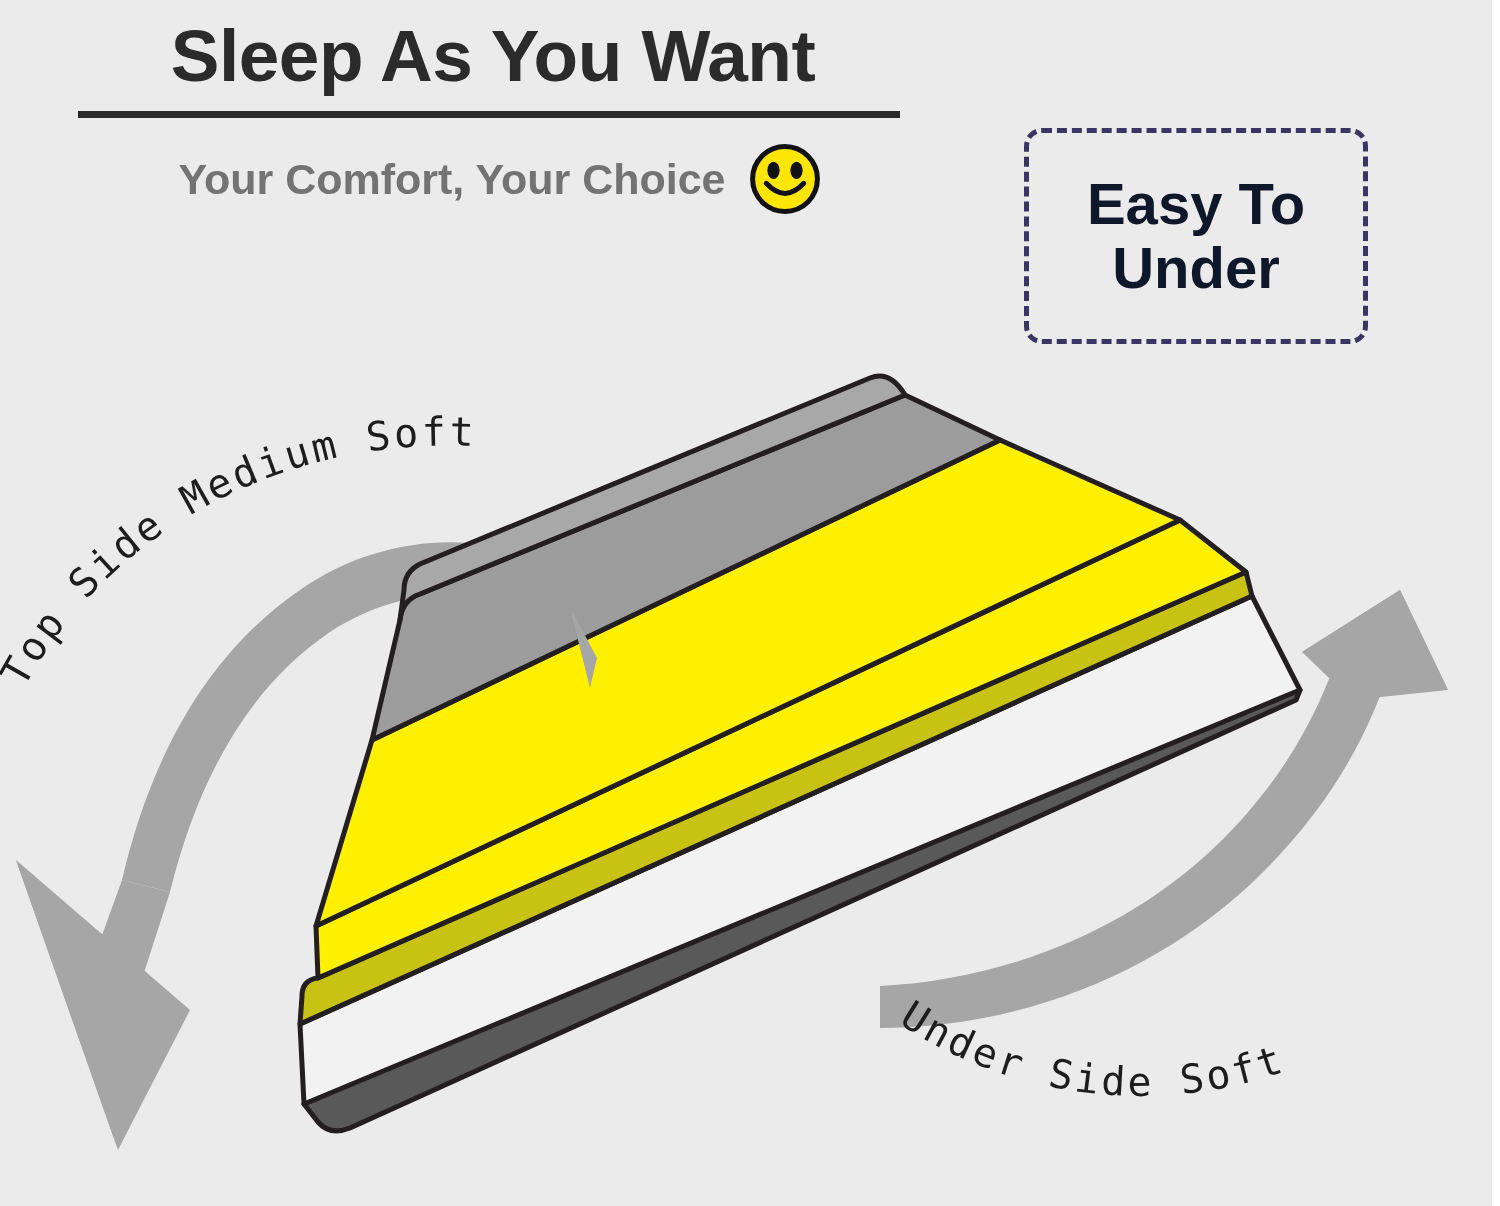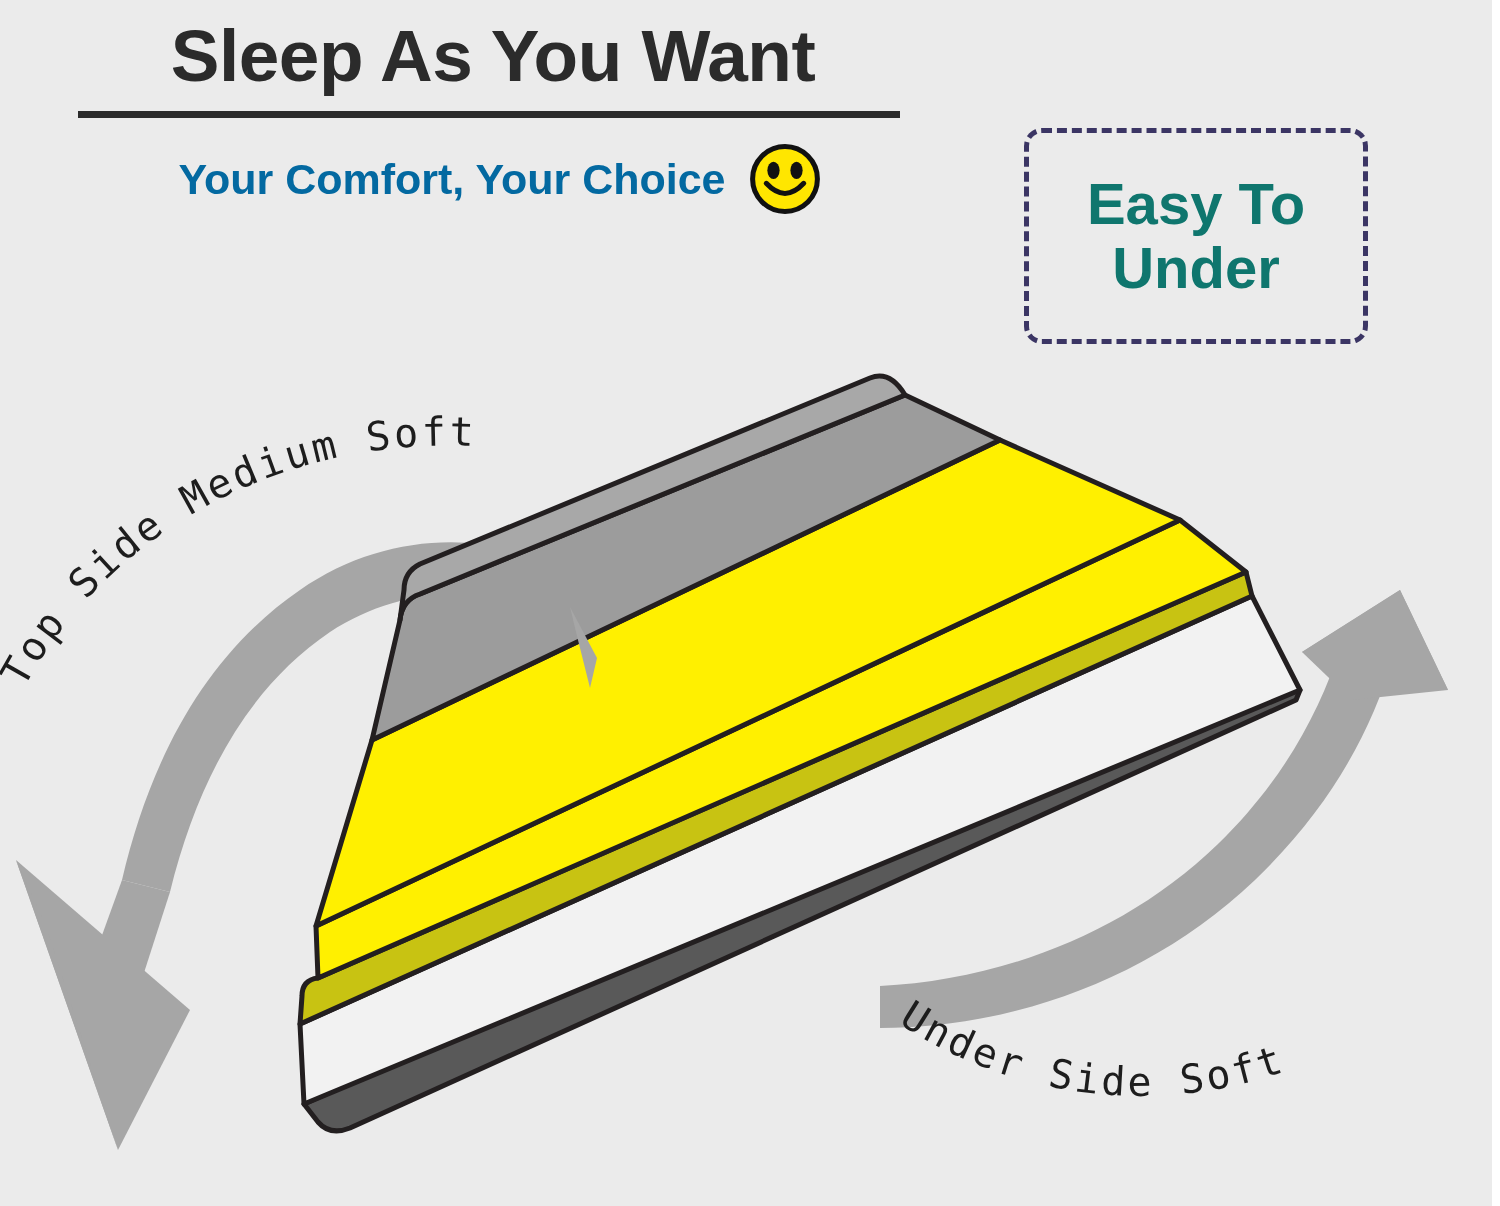--- a/index.html
+++ b/index.html
@@ -53,21 +53,21 @@
   #subtitle-row {
     display: flex;
     align-items: center;
     justify-content: center;
     margin-top: 24px;
     gap: 10px;
   }
   #subtitle {
     font-size: 43px;
     font-weight: bold;
-    color: #0369a1;
+    color: #737373;
     white-space: nowrap;
     margin: 13px;
   }
   #smiley-icon {
     width: 72px;
     height: 72px;
     flex: 0 0 auto;
     display: block;
   }
 
@@ -82,21 +82,21 @@
     border-radius: 18px;
     box-sizing: border-box;
     display: flex;
     flex-direction: column;
     align-items: center;
     justify-content: center;
   }
   #flip-badge .badge-line {
     font-size: 58px;
     font-weight: bold;
-    color: #0f766e;
+    color: #0f172a;
     line-height: 1.1;
     white-space: nowrap;
   }
 
   
   #illustration {
     position: absolute;
     left: 0;
     top: 0;
     width: 1500px;

